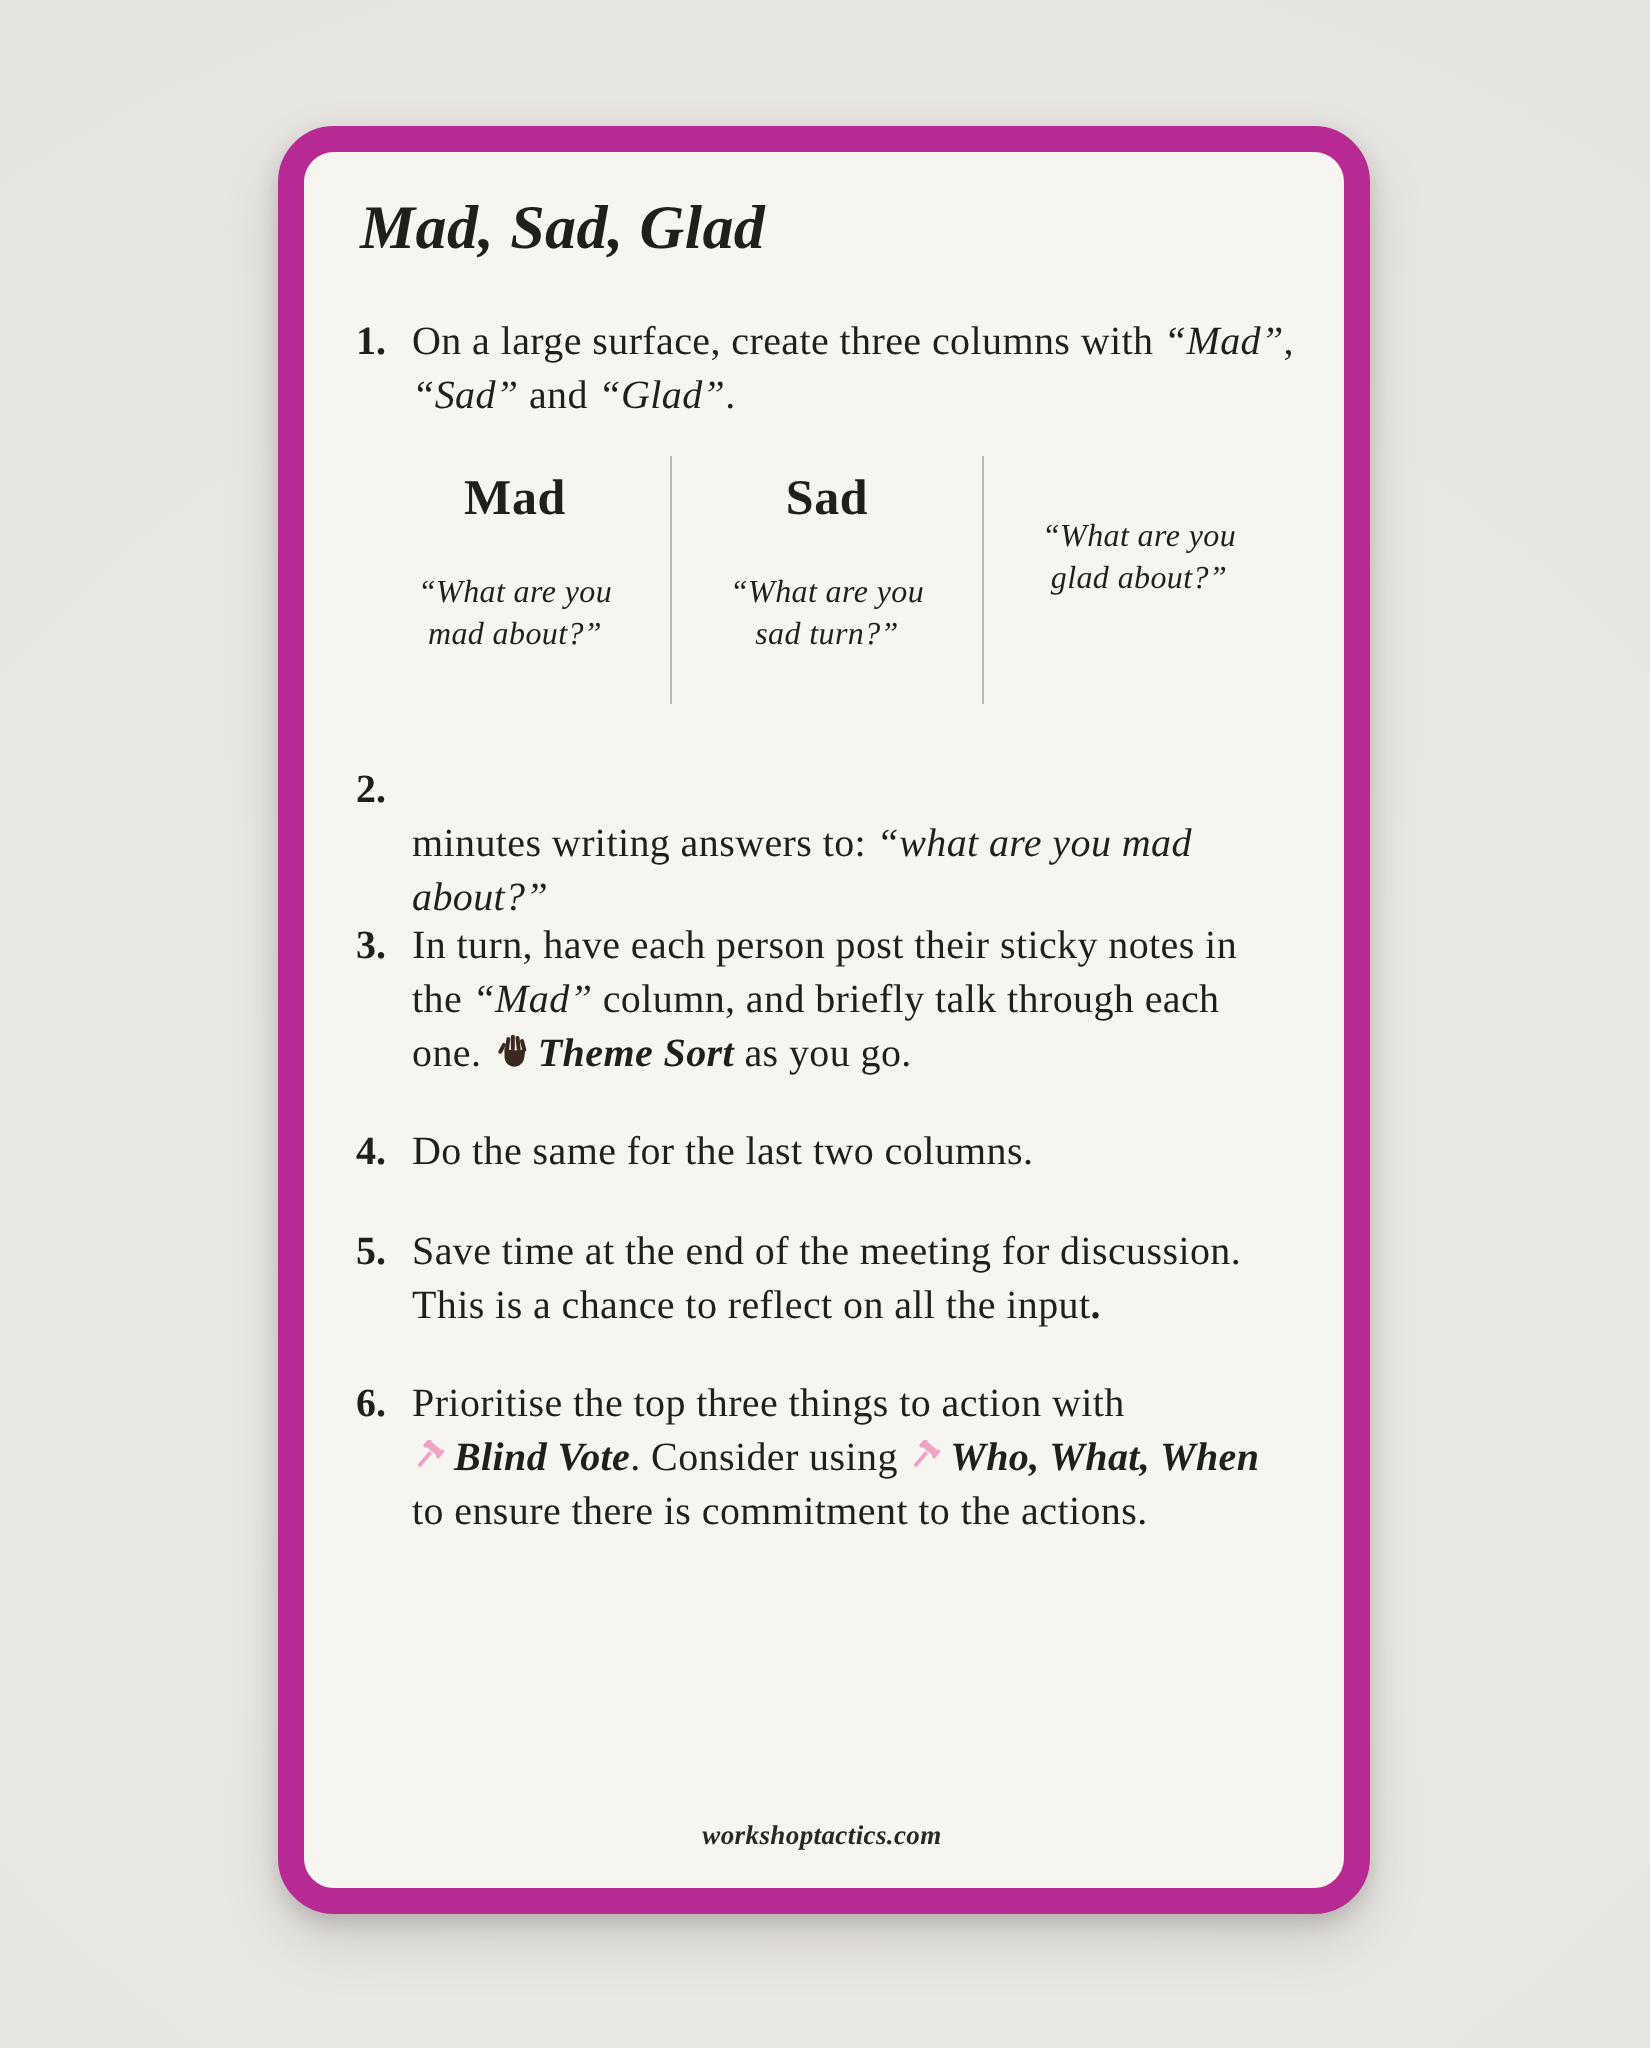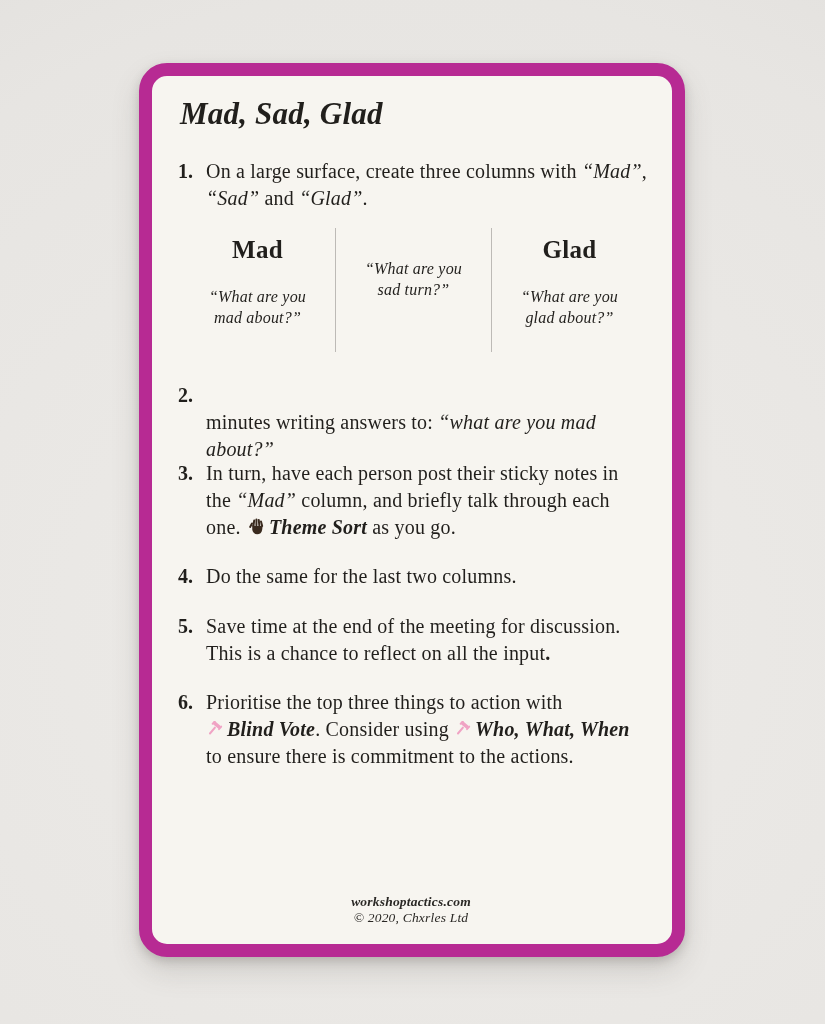--- a/index.html
+++ b/index.html
@@ -99,27 +99,27 @@
 
     <div class="columns-table">
       <div class="col">
         <div class="col-header">Mad</div>
         <div class="col-quote">
           <span>“What are you</span><br>
           <span>mad about?”</span>
         </div>
       </div>
       <div class="col">
+        <div class="col-header">Sad</div>
         <div class="col-quote">
           <span>“What are you</span><br>
           <span>sad turn?”</span>
         </div>
       </div>
       <div class="col">
-        <div class="col-header">Glad</div>
         <div class="col-quote">
           <span>“What are you</span><br>
           <span>glad about?”</span>
         </div>
       </div>
     </div>
 
     <div id="steps">
         <div class="step step-1">
           <span class="step-num">1.</span>
@@ -163,17 +163,16 @@
                   <rect x="4.8" y="1" width="2.6" height="7.4" rx="1.2"></rect>
                   <rect x="16.6" y="1" width="2.6" height="7.4" rx="1.2"></rect>
                   <rect x="10.6" y="7.8" width="2.8" height="13.5" rx="1.3"></rect>
                 </g>
               </svg></span><span class="bolditalic">Who, What, When</span><br><span class="normal">to ensure there is commitment to the actions.</span></span>
         </div>
       </div>
 
     <div class="footer">
       <span class="site">workshoptactics.com</span>
-      <span>© 2020, Chxrles Ltd</span>
     </div>
 
   </div>
 </div>
 
 </body></html>

